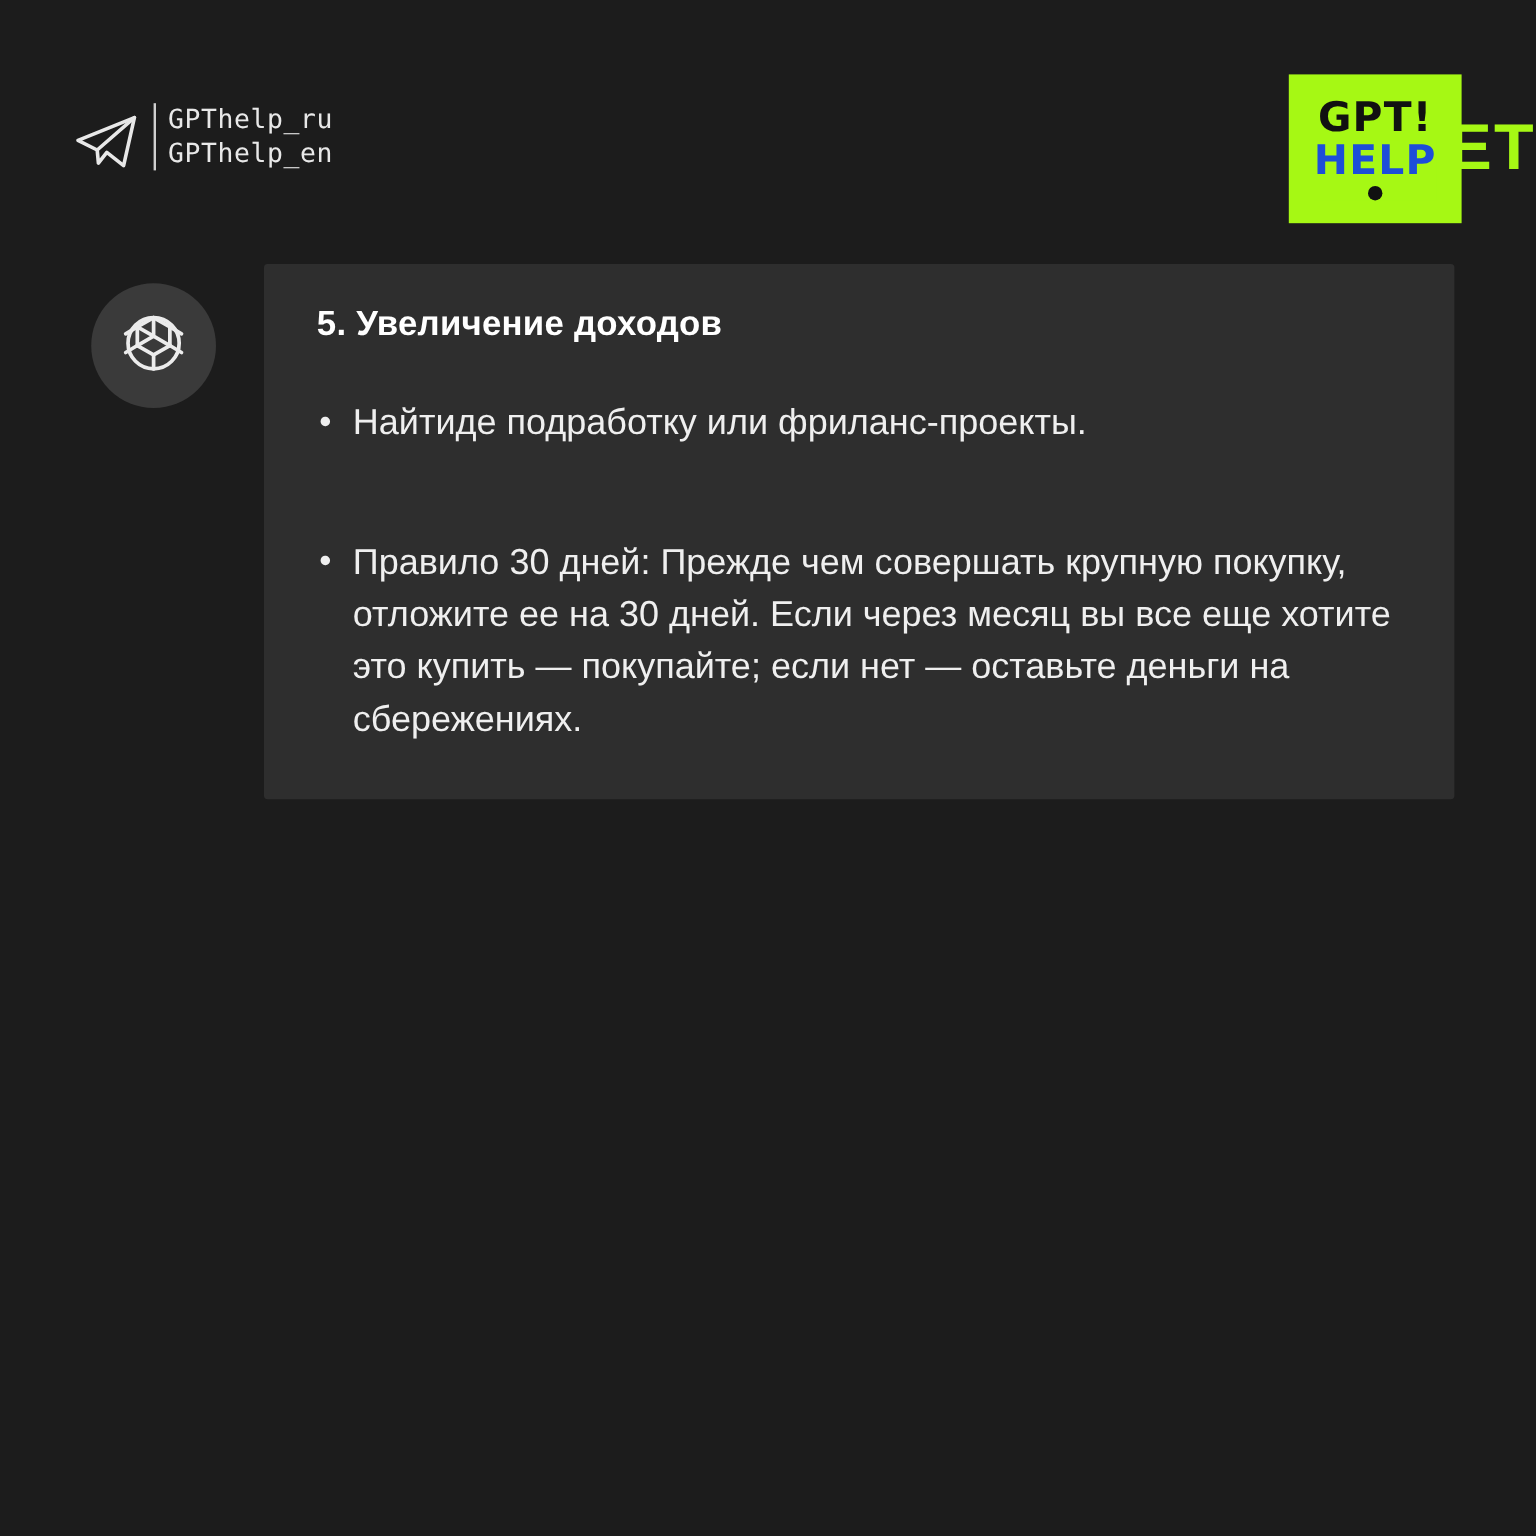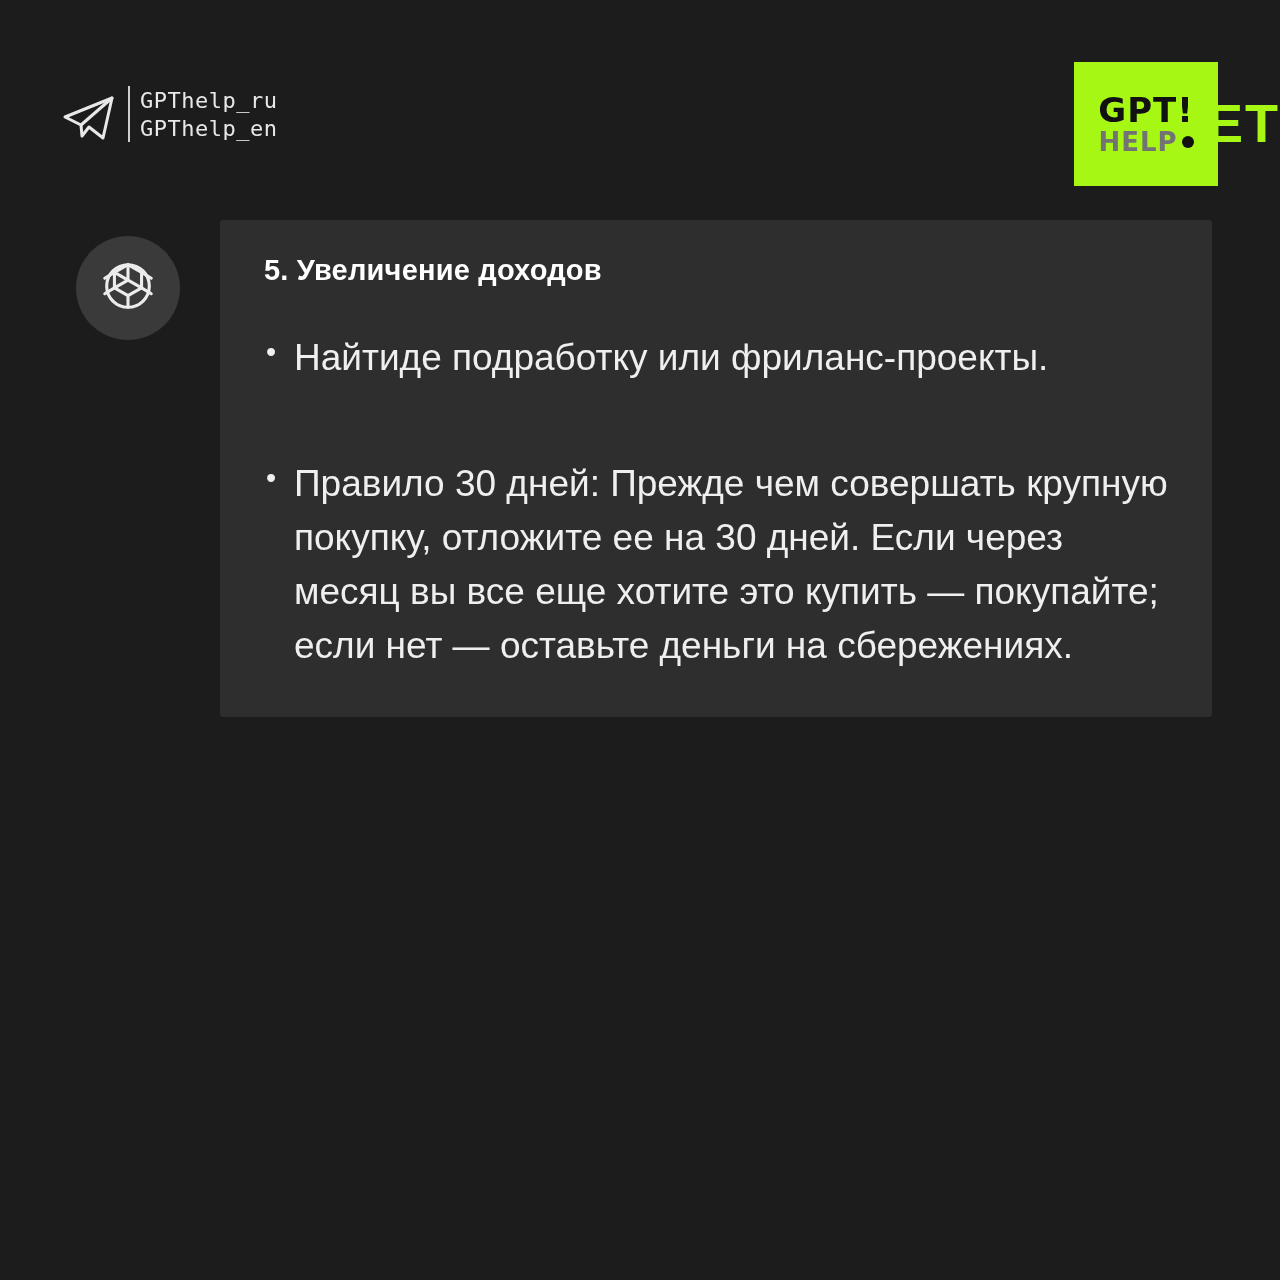--- a/index.html
+++ b/index.html
@@ -75,30 +75,31 @@
   }
   .logo-line1 {
     color: #111111;
     font-size: 34px;
     font-weight: bold;
     letter-spacing: 1px;
     line-height: 1;
     font-family: "DejaVu Sans", sans-serif;
   }
   .logo-line2 {
-    color: #737373;
-    font-size: 26px;
+    color: #1d4ed8;
+    font-size: 34px;
     font-weight: bold;
     letter-spacing: 1px;
     line-height: 1;
     background: #a6f814;
     display: flex;
     align-items: center;
     gap: 4px;
     font-family: "DejaVu Sans", sans-serif;
+    flex-direction: column;
   }
   .logo-dot {
     width: 12px;
     height: 12px;
     border-radius: 50%;
     background: #111111;
     display: inline-block;
   }
 
   
@@ -141,21 +142,21 @@
     letter-spacing: 0.2px;
   }
 
   .bullets {
     margin: 0;
     padding: 0;
     list-style: none;
   }
   .bullets li {
     position: relative;
-    font-size: 37px;
+    font-size: 30px;
     line-height: 1.46;
     color: #efefef;
     padding-left: 30px;
     margin: 0;
   }
   .bullets li::before {
     content: "\2022";
     position: absolute;
     left: 2px;
     top: 0;

